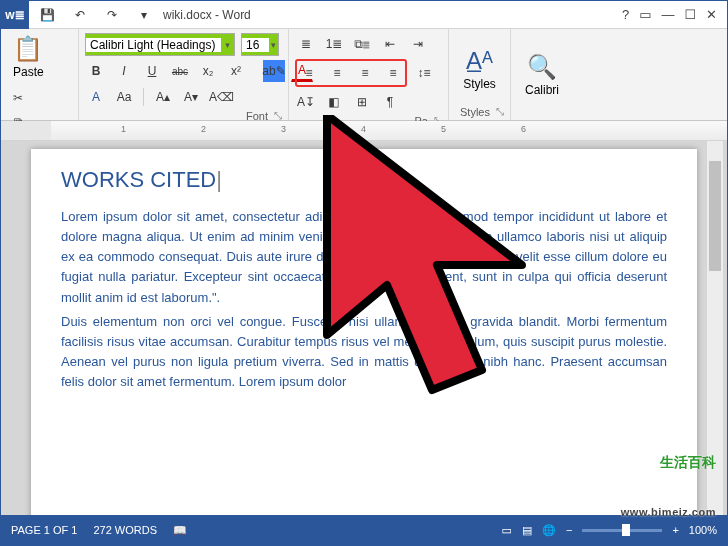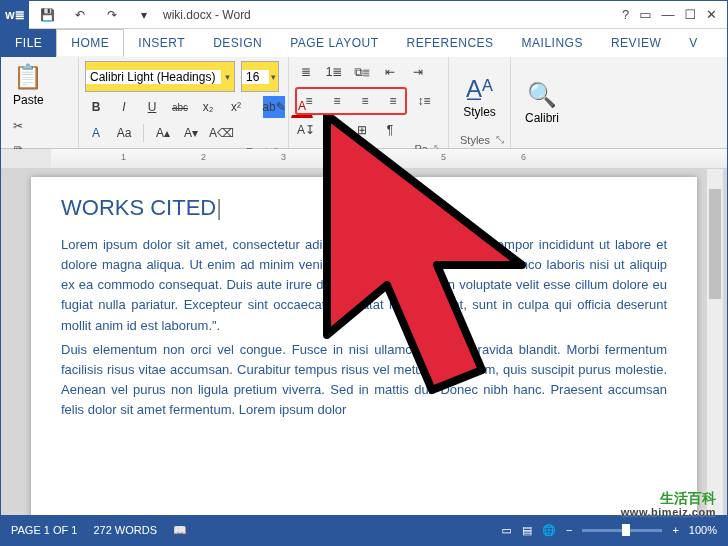--- a/index.html
+++ b/index.html
@@ -21,21 +21,21 @@
   
   .ribbon { background: #f3f3f3; border-bottom: 1px solid #c6c6c6; height: 92px; display: flex; align-items: stretch; }
   .group { border-right: 1px solid #d9d9d9; display: flex; flex-direction: column; justify-content: space-between; padding: 4px 6px 2px; }
   .group-controls { display: flex; flex-direction: column; gap: 4px; flex: 1; }
   .group-label { text-align: center; font-size: 11px; color: #5a5a5a; padding-top: 2px; display: flex; justify-content: flex-end; gap: 6px; }
   .dlaunch { font-size: 10px; color: #777; cursor: pointer; }
   .row { display: flex; align-items: center; gap: 6px; }
   .btn { height: 22px; min-width: 22px; display: inline-flex; align-items: center; justify-content: center; cursor: pointer; color: #3b3b3b; border: 1px solid transparent; }
   .bigbtn { display: flex; flex-direction: column; align-items: center; justify-content: center; gap: 2px; padding: 2px 6px; cursor: pointer; }
   .bigbtn .ico { font-size: 24px; }
-  .combo { display: flex; align-items: center; border: 1px solid #ababab; background: #fde047; height: 31px; }
+  .combo { display: flex; align-items: center; border: 1px solid #ababab; background: #84cc16; height: 23px; }
   .combo input { border: none; outline: none; font-size: 12px; padding: 0 4px; width: 100%; }
   .combo .dd { width: 14px; text-align: center; color: #555; cursor: pointer; font-size: 9px; }
   .fontbox { width: 150px; }
   .sizebox { width: 38px; }
   .sep { width: 1px; height: 18px; background: #cfcfcf; margin: 0 2px; }
   .align-group { border: 2px solid #e33; border-radius: 3px; padding: 1px; }
   
   .ruler-area { height: 20px; background: #fff; display: flex; border-bottom: 1px solid #d4d4d4; }
   .ruler-left { width: 50px; background: #e7e7e7; }
   .ruler { flex: 1; background: linear-gradient(#f9f9f9,#ececec); position: relative; font-size: 9px; color: #777; }
@@ -52,21 +52,21 @@
   .status .right { margin-left: auto; display: flex; gap: 10px; align-items: center; }
   .zoom-slider { width: 80px; height: 3px; background: #6a8fc7; position: relative; }
   .zoom-slider::after { content: ""; position: absolute; width: 8px; height: 12px; background: #fff; top: -5px; left: 50%; }
   
   .bigcursor { position: absolute; top: 115px; left: 287px; width: 300px; height: 310px; pointer-events: none; z-index: 50; }
   
   .vscroll { position: absolute; right: 4px; top: 0; bottom: 0; width: 16px; background: #ededed; }
   .vscroll .thumb { position: absolute; left: 2px; right: 2px; top: 20px; height: 110px; background: #c0c0c0; }
   
   .watermark { position: absolute; right: 12px; bottom: 28px; font-size: 14px; color: #2e9a2e; font-weight: bold; text-align: right; line-height: 1.1; z-index: 60; text-shadow: 0 0 2px #fff; }
-  .watermark .url { font-size: 11px; color: #444; letter-spacing: .5px; }
+  .watermark .url { font-size: 11px; color: #444; letter-spacing: .5px; margin-top: 36px; }
 </style>
 </head>
 <body>
 
 <div class="window">
 
   <div class="titlebar">
     <div class="app-icon">w≣</div>
     <div class="qat">
       <span class="btn">💾</span>
@@ -77,31 +77,20 @@
     <div class="title">wiki.docx - Word</div>
     <div class="winctl">
       <span>?</span>
       <span>▭</span>
       <span>—</span>
       <span>☐</span>
       <span>✕</span>
     </div>
   </div>
 
-  <div class="tabs">
-    <div class="tab file">FILE</div>
-    <div class="tab active">HOME</div>
-    <div class="tab">INSERT</div>
-    <div class="tab">DESIGN</div>
-    <div class="tab">PAGE LAYOUT</div>
-    <div class="tab">REFERENCES</div>
-    <div class="tab">MAILINGS</div>
-    <div class="tab">REVIEW</div>
-    <div class="tab">V</div>
-  </div>
 
   <div class="ribbon">
 
     <div class="group" style="width:78px">
       <div class="group-controls row" style="align-items:flex-start">
         <div class="bigbtn">
           <span class="ico">📋</span>
           <span>Paste</span>
         </div>
         <div style="display:flex;flex-direction:column;gap:2px">

